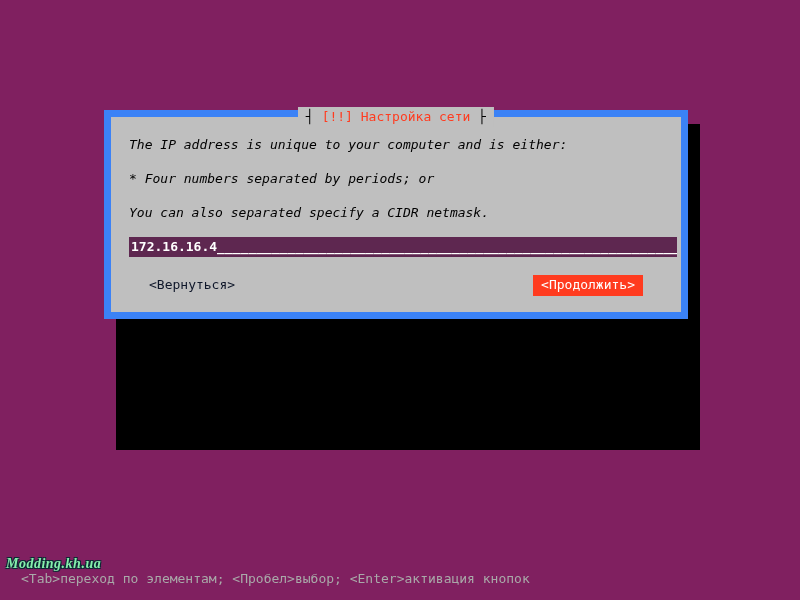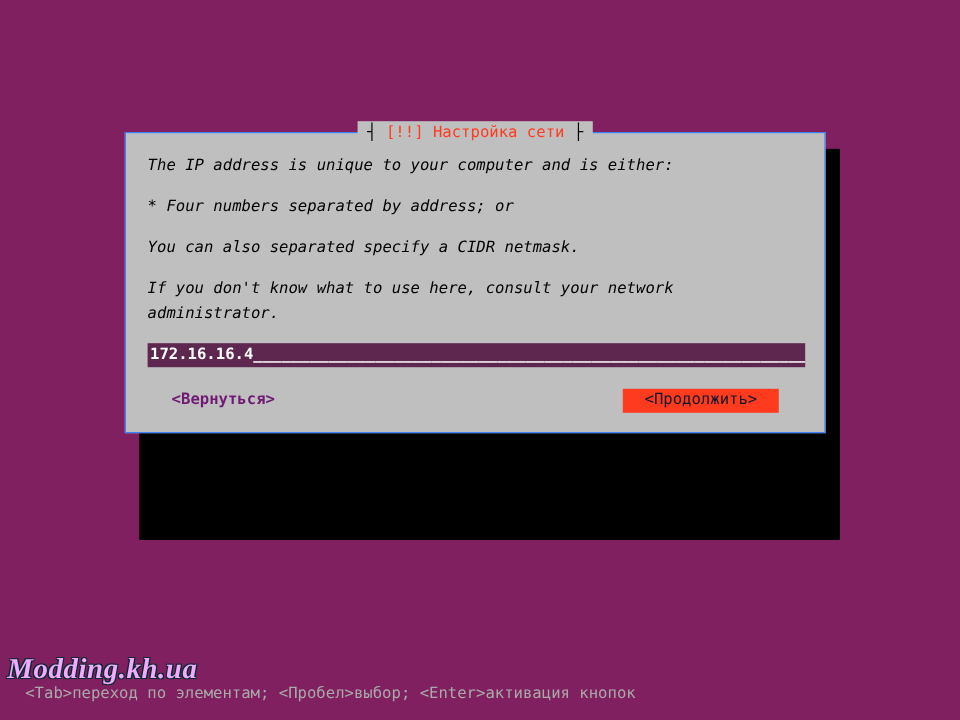--- a/index.html
+++ b/index.html
@@ -19,21 +19,21 @@
     width: 584px;
     height: 326px;
     background: #000;
   }
   .dialog {
     position: absolute;
     left: 104px;
     top: 110px;
     width: 584px;
     background: #bfbfbf;
-    border: 1px solid #3b82f6;
+    border: 7px solid #3b82f6;
     padding: 18px 18px 16px 18px;
     color: #000;
     line-height: 1.55;
   }
   .title-wrap {
     position: absolute;
     top: -10px;
     left: 50%;
     transform: translateX(-50%);
     background: #bfbfbf;
@@ -71,68 +71,66 @@
     display: inline;
     font-weight: bold;
   }
   .buttons {
     display: flex;
     justify-content: space-between;
     margin-top: 18px;
     padding: 0 20px 0 20px;
   }
   .btn-back {
-    color: #701a75;
-    font-weight: bold;
+    color: #0f172a;
   }
   .btn-continue {
     background: #ff3b1f;
-    color: #0f172a;
-    padding: 0 18px;
+    color: #ffffff;
+    padding: 0 8px;
   }
   .hints {
     position: absolute;
     left: 17px;
     bottom: 14px;
     width: 100%;
     color: #a9a9a9;
     font-size: 13px;
     padding-left: 4px;
     white-space: nowrap;
   }
   .watermark {
     position: absolute;
     left: 6px;
     bottom: 28px;
     font-family: "Comic Sans MS", cursive;
-    font-size: 24px;
+    font-size: 14px;
     font-style: italic;
     font-weight: bold;
-    color: #f0abfc;
+    color: #86efac;
     text-shadow:
       -1px -1px 0 #0a2a33,
        1px -1px 0 #0a2a33,
       -1px  1px 0 #0a2a33,
        1px  1px 0 #0a2a33;
     letter-spacing: 0.5px;
   }
 </style>
 </head>
 <body>
 
 <div class="shadow"></div>
 
 <div class="dialog">
   <div class="title-wrap">┤ <span class="title-inner"><span>[!!] </span><span>Настройка сети</span></span> ├</div>
 
   <div class="body">
     <p>The IP address is unique to your computer and is either:</p>
-    <p>* Four numbers separated by address; or</p>
+    <p>* Four numbers separated by periods; or</p>
     <p>You can also separated specify a CIDR netmask.</p>
-    <p>If you don't know what to use here, consult your network administrator.</p>
     <div class="ip-field"><span class="ip-content">172.16.16.4</span><span class="ip-content">______________________________________________________________</span></div>
   </div>
 
   <div class="buttons">
     <span class="btn-back">&lt;Вернуться&gt;</span>
     <span class="btn-continue">&lt;Продолжить&gt;</span>
   </div>
 </div>
 
 <div class="watermark">Modding.kh.ua</div>

